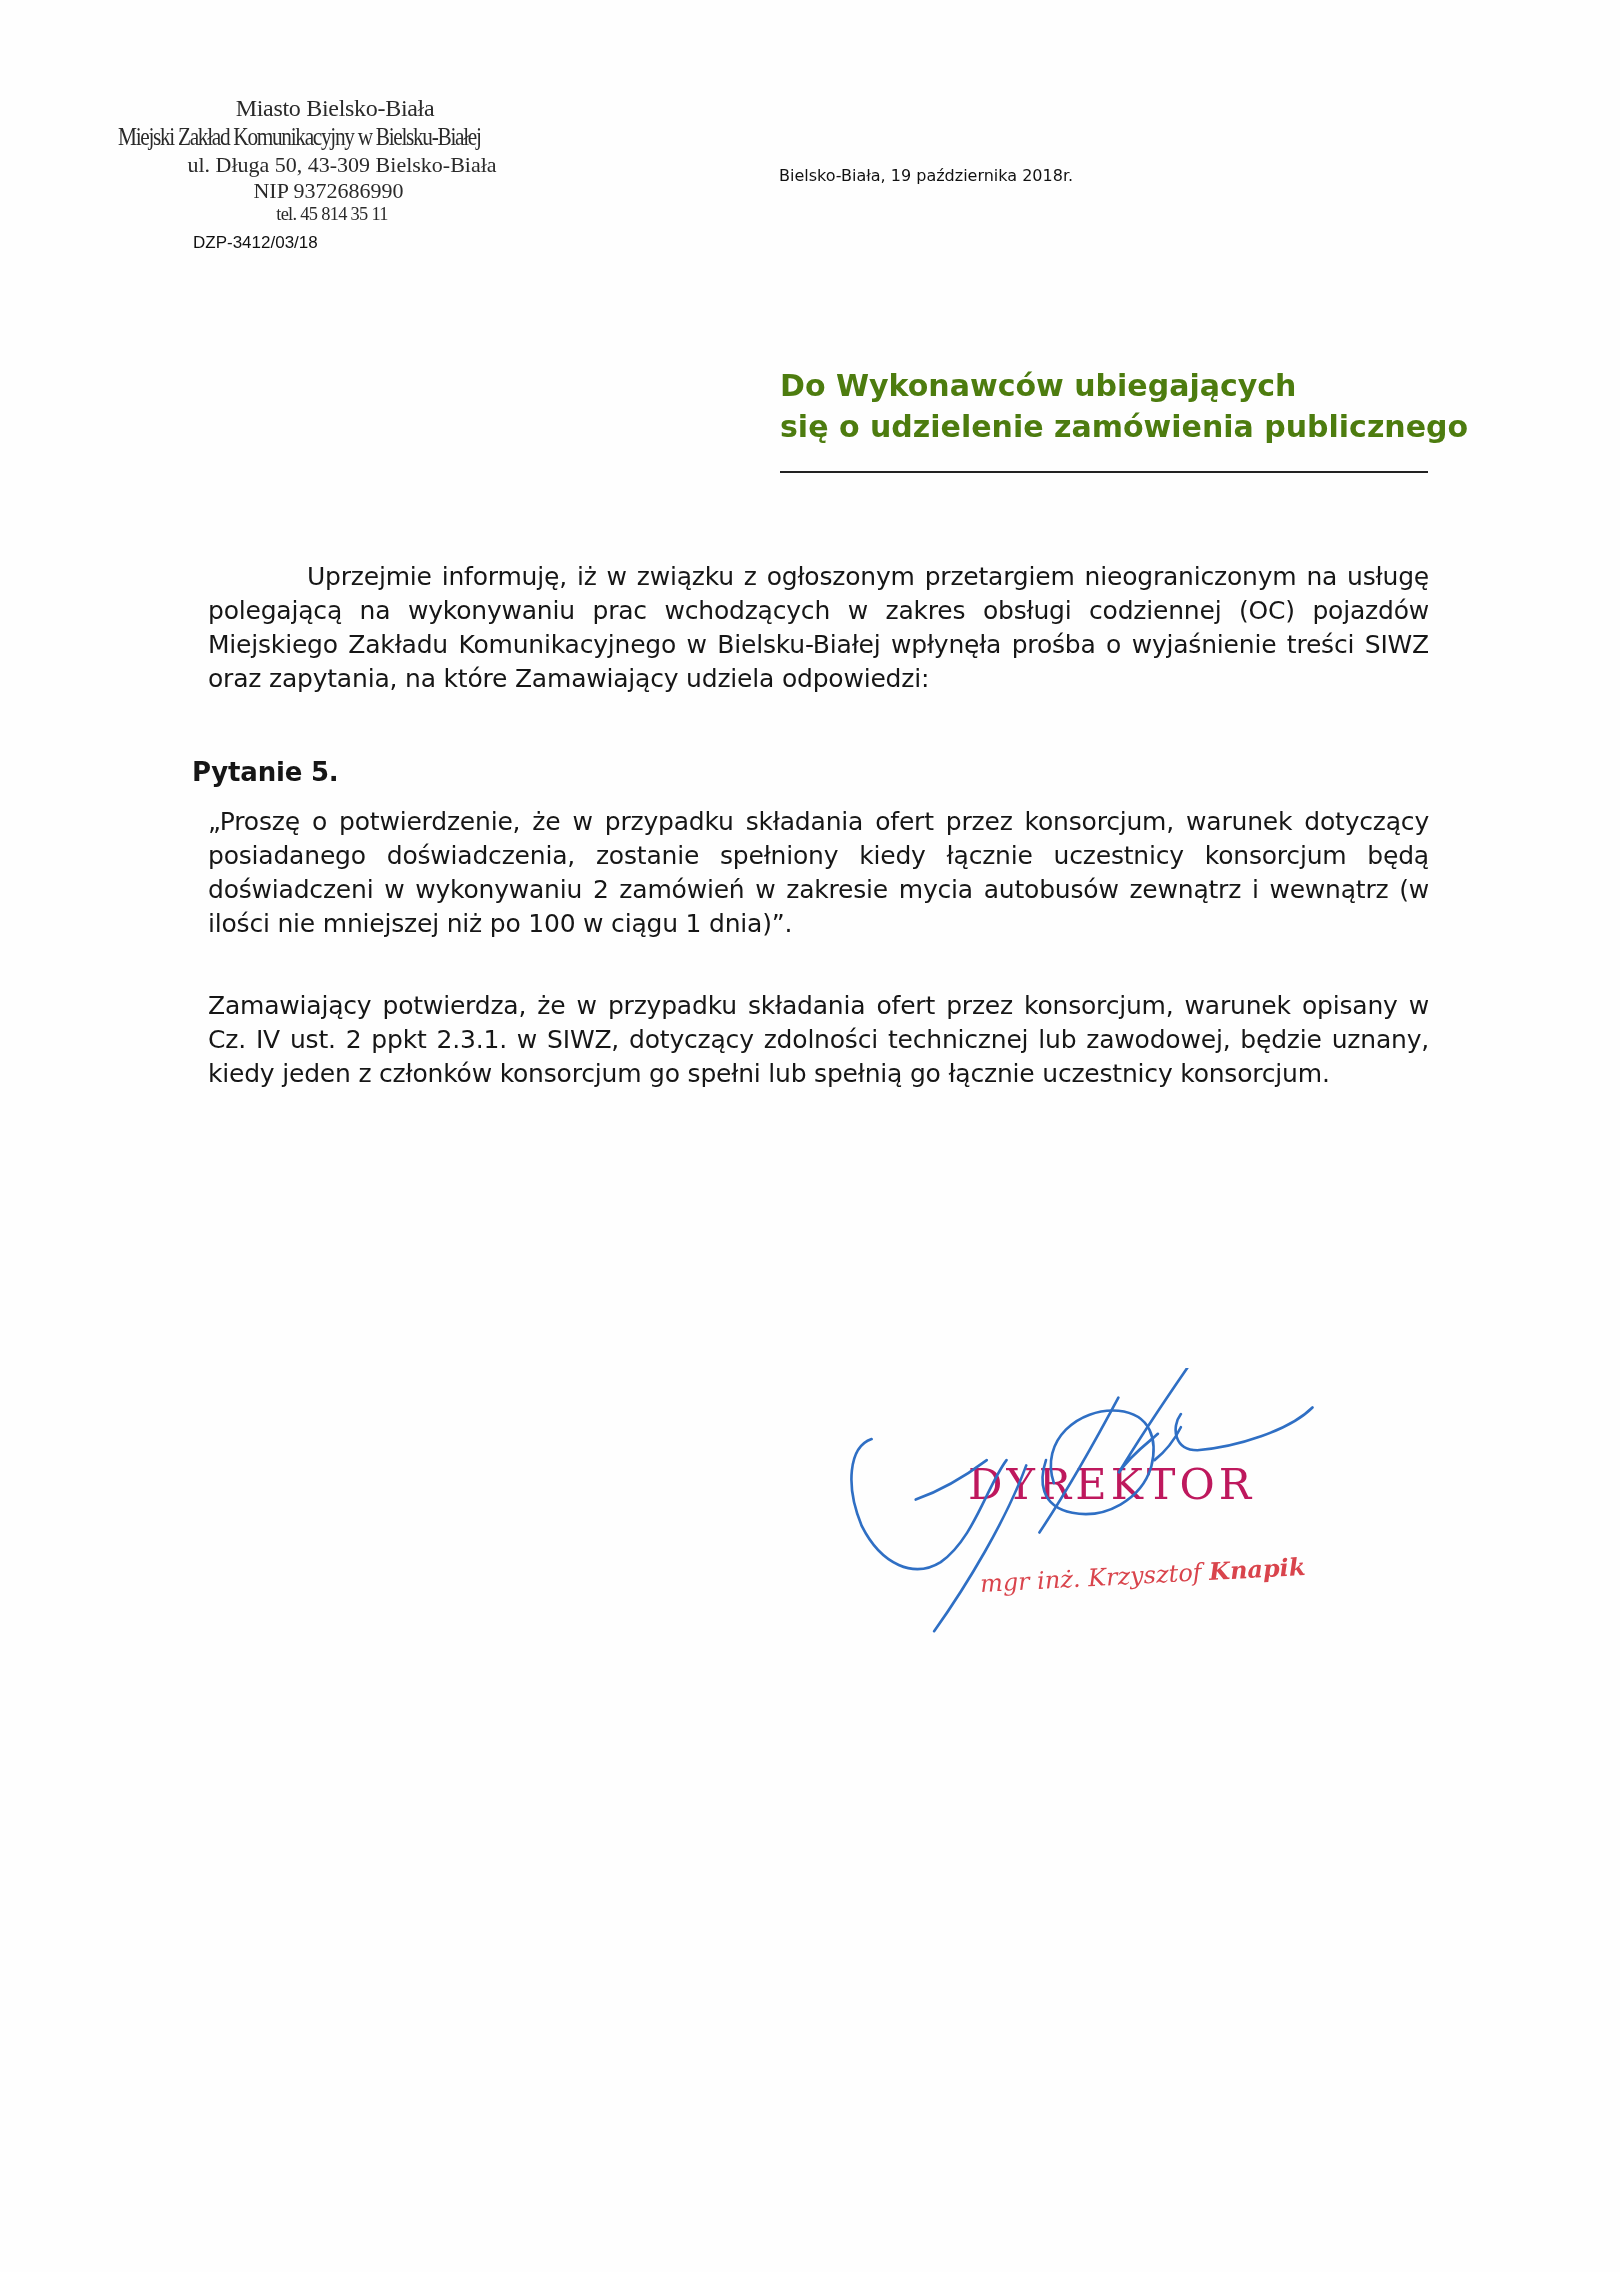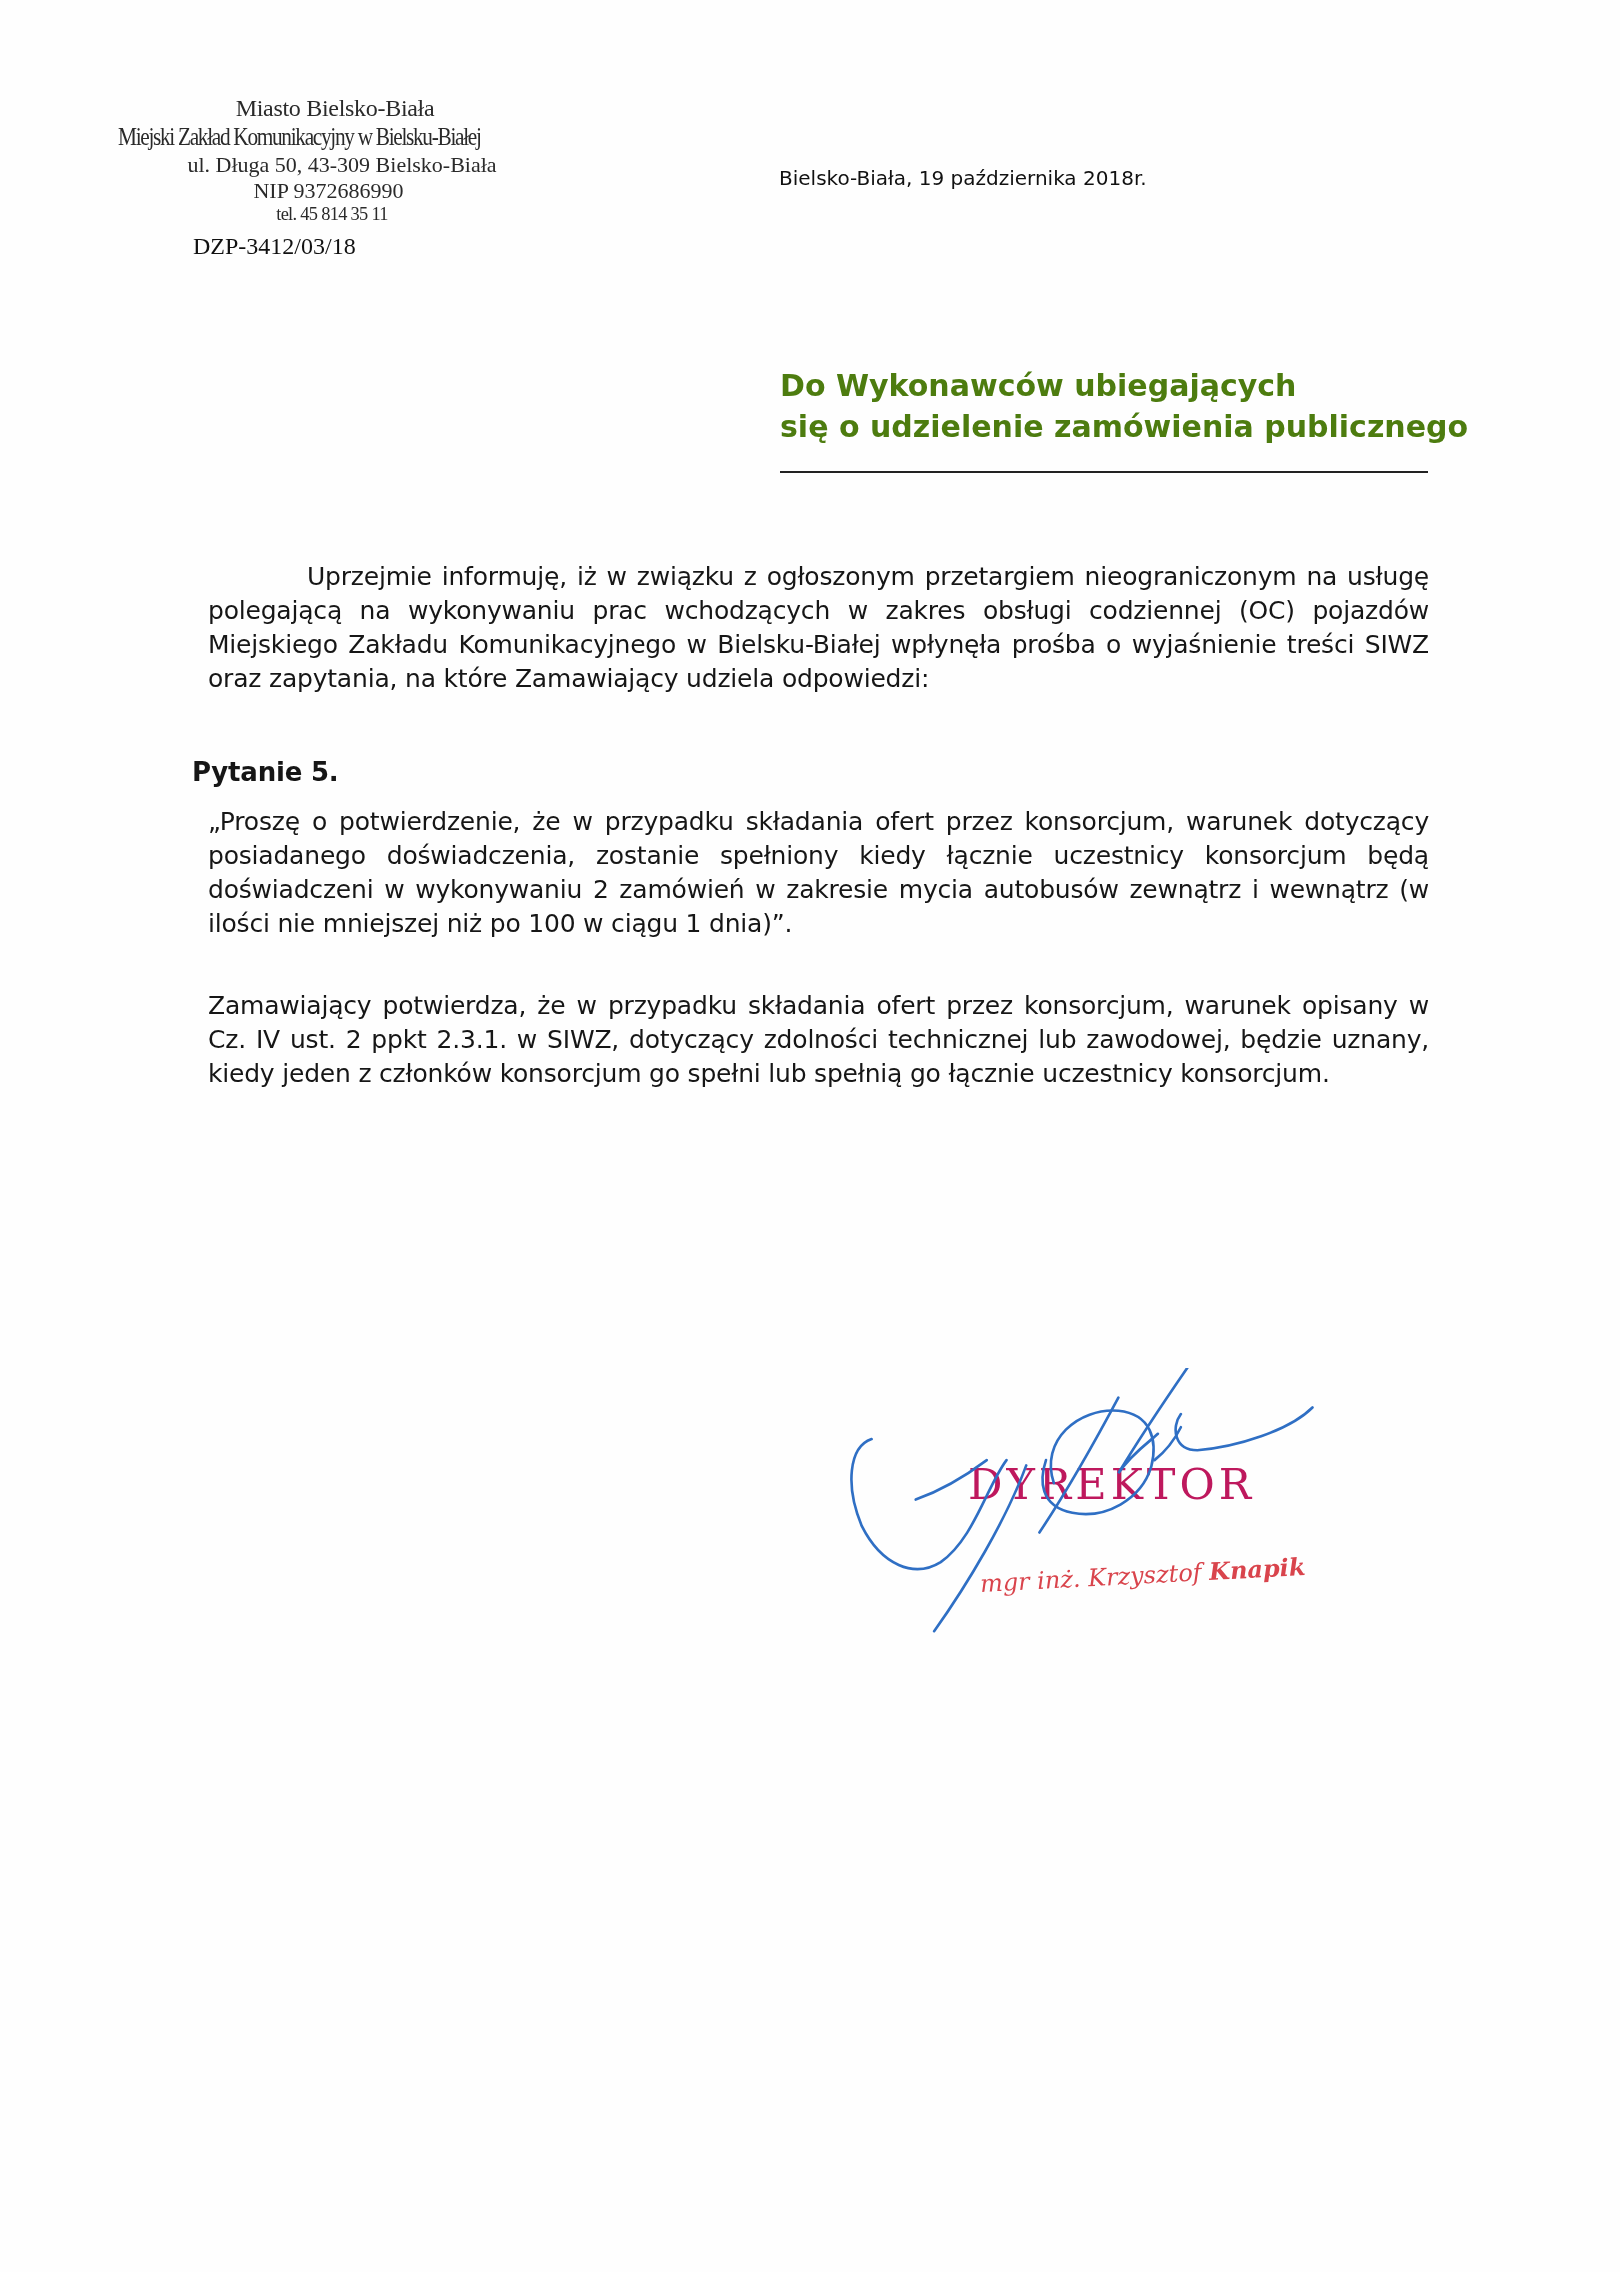--- a/index.html
+++ b/index.html
@@ -8,23 +8,23 @@
     .page { position: absolute; inset: 0; background: #fefefe; }
 
     
     .stamp-header { position: absolute; left: 118px; top: 95px; width: 395px; text-align: center;
                     font-family: Liberation Serif, serif; color: #2a2a2a; }
     .stamp-header .l1 { font-size: 24px; letter-spacing: -0.3px; margin-left: 39px; }
     .stamp-header .l2 { font-size: 26px; letter-spacing: -1.6px; transform: scaleX(0.82); transform-origin: left; text-align: left; margin-left: 0; white-space: nowrap; width: 480px; }
     .stamp-header .l3 { font-size: 22px; margin-left: 53px; }
     .stamp-header .l4 { font-size: 22px; margin-left: 26px; }
     .stamp-header .l5 { font-size: 18.4px; margin-left: 33px; letter-spacing: -0.7px; }
-    .ref { position: absolute; left: 193px; top: 233px; font-size: 24px; font-family: Liberation Serif, serif; color: #111; }
+    .ref { position: absolute; left: 193px; top: 233px; font-size: 17px; font-family: Liberation Sans, sans-serif; color: #111; }
 
-    .date { position: absolute; left: 779px; top: 166px; font-size: 20px; color: #111; }
+    .date { position: absolute; left: 779px; top: 166px; font-size: 16px; color: #111; }
 
     .addressee { position: absolute; left: 780px; top: 365px; font-weight: bold; font-size: 30px; line-height: 41px; color: #4d7c0f; }
     .addressee-rule { position: absolute; left: 780px; top: 471px; width: 648px; height: 2px; background: #222; }
 
     .body-text { position: absolute; left: 192px; width: 1253px; font-size: 25px; line-height: 34px;
                  text-align: justify; color: #161616; letter-spacing: -0.2px; }
     .intro { top: 544px; }
     .intro .first-line { text-indent: 99px; }
     .section-heading { font-weight: bold; font-size: 26px; line-height: 34px; }
     .q1 { top: 755px; }

